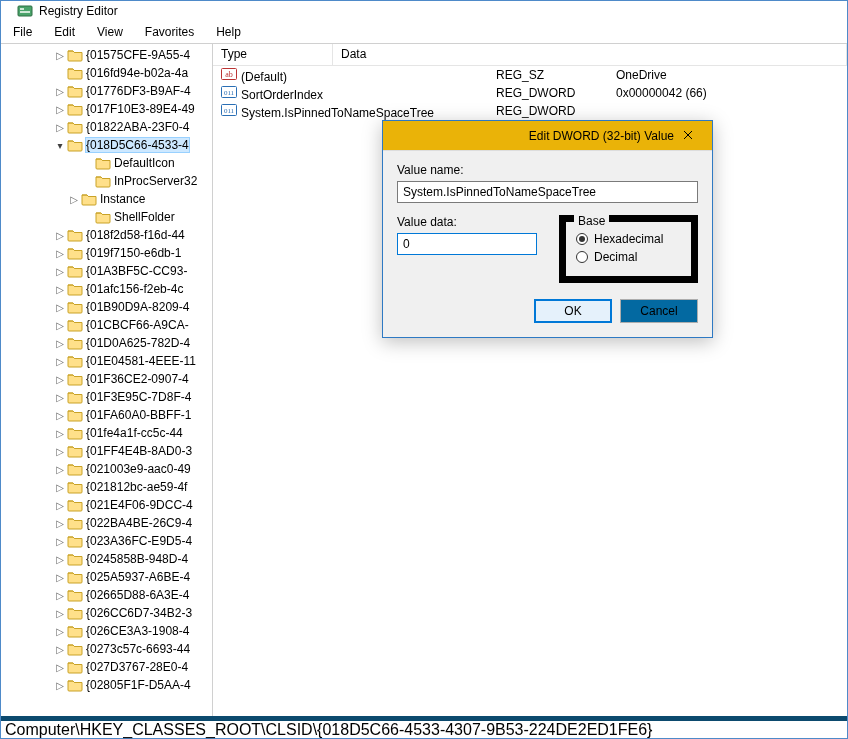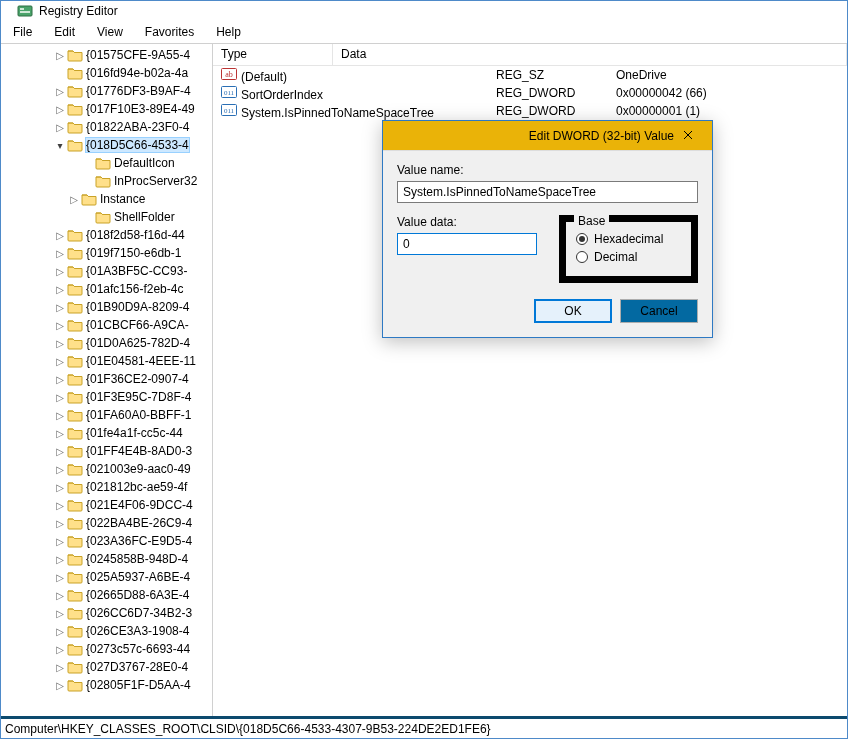--- a/index.html
+++ b/index.html
@@ -29,21 +29,21 @@
   .list-pane { flex:1; overflow:auto; background:#fff; }
   .list-header { display:flex; height:22px; border-bottom:1px solid #e5e5e5; user-select:none; }
   .list-header .col { padding:3px 8px; border-right:1px solid #e5e5e5; font-size:12px; color:#000; }
   .list-rows .row { display:flex; height:18px; align-items:center; }
   .list-rows .row .cell { padding:0 8px; overflow:hidden; text-overflow:ellipsis; white-space:nowrap; font-size:12px; }
   .col-name { width:275px; }
   .col-type { width:120px; }
   .col-data { flex:1; }
   .val-icon { width:16px; height:14px; display:inline-flex; align-items:center; justify-content:center; margin-right:4px; }
   .val-icon svg { width:16px; height:14px; }
-  .statusbar { height:22px; border-top:3px solid #0c4a6e; display:flex; align-items:center; padding:0 4px; font-size:12px; color:#000; background:#fff; }
+  .statusbar { height:22px; border-top:5px solid #0c4a6e; display:flex; align-items:center; padding:0 4px; font-size:16px; color:#000; background:#fff; }
   
   .dialog { position:absolute; left:381px; top:119px; width:331px; border:1px solid #2e79c3; background:#f0f0f0; box-shadow:0 4px 18px rgba(0,0,0,.25); }
   .dlg-title { height:30px; background:#eab308; display:flex; align-items:center; padding:0 10px; justify-content:flex-end; border-bottom:1px solid #ddd; }
   .dlg-title span { font-size:12px; }
   .dlg-close { width:28px; height:20px; display:flex; align-items:center; justify-content:center; }
   .dlg-body { padding:12px 14px 14px; }
   .dlg-label { font-size:12px; margin-bottom:4px; }
   .dlg-input { width:100%; height:22px; border:1px solid #7a7a7a; padding:2px 5px; font-size:12px; background:#fff; }
   .dlg-input.readonly { background:#fff; }
   .dlg-row2 { display:flex; gap:22px; margin-top:12px; }
@@ -480,21 +480,20 @@
             <div class="cell col-data">0x00000042 (66)</div>
           </div>
           <div class="row">
             <div class="cell col-name"><span class="val-icon">
                 <svg viewBox="0 0 16 14">
                   <rect x="0.5" y="1.5" width="15" height="11" rx="1" fill="#fff" stroke="#2a6fb5"></rect>
                   <text x="8" y="10" text-anchor="middle" font-size="7" fill="#2a6fb5" font-family="Segoe UI">011</text>
                 </svg>
               </span><span>System.IsPinnedToNameSpaceTree</span></div>
             <div class="cell col-type">REG_DWORD</div>
-            <div class="cell col-data">0x00000001 (1)</div>
           </div>
         </div>
     </div>
 
   </div>
 
   <div class="statusbar">
     <span>Computer\HKEY_CLASSES_ROOT\CLSID\{018D5C66-4533-4307-9B53-224DE2ED1FE6}</span>
   </div>
 

